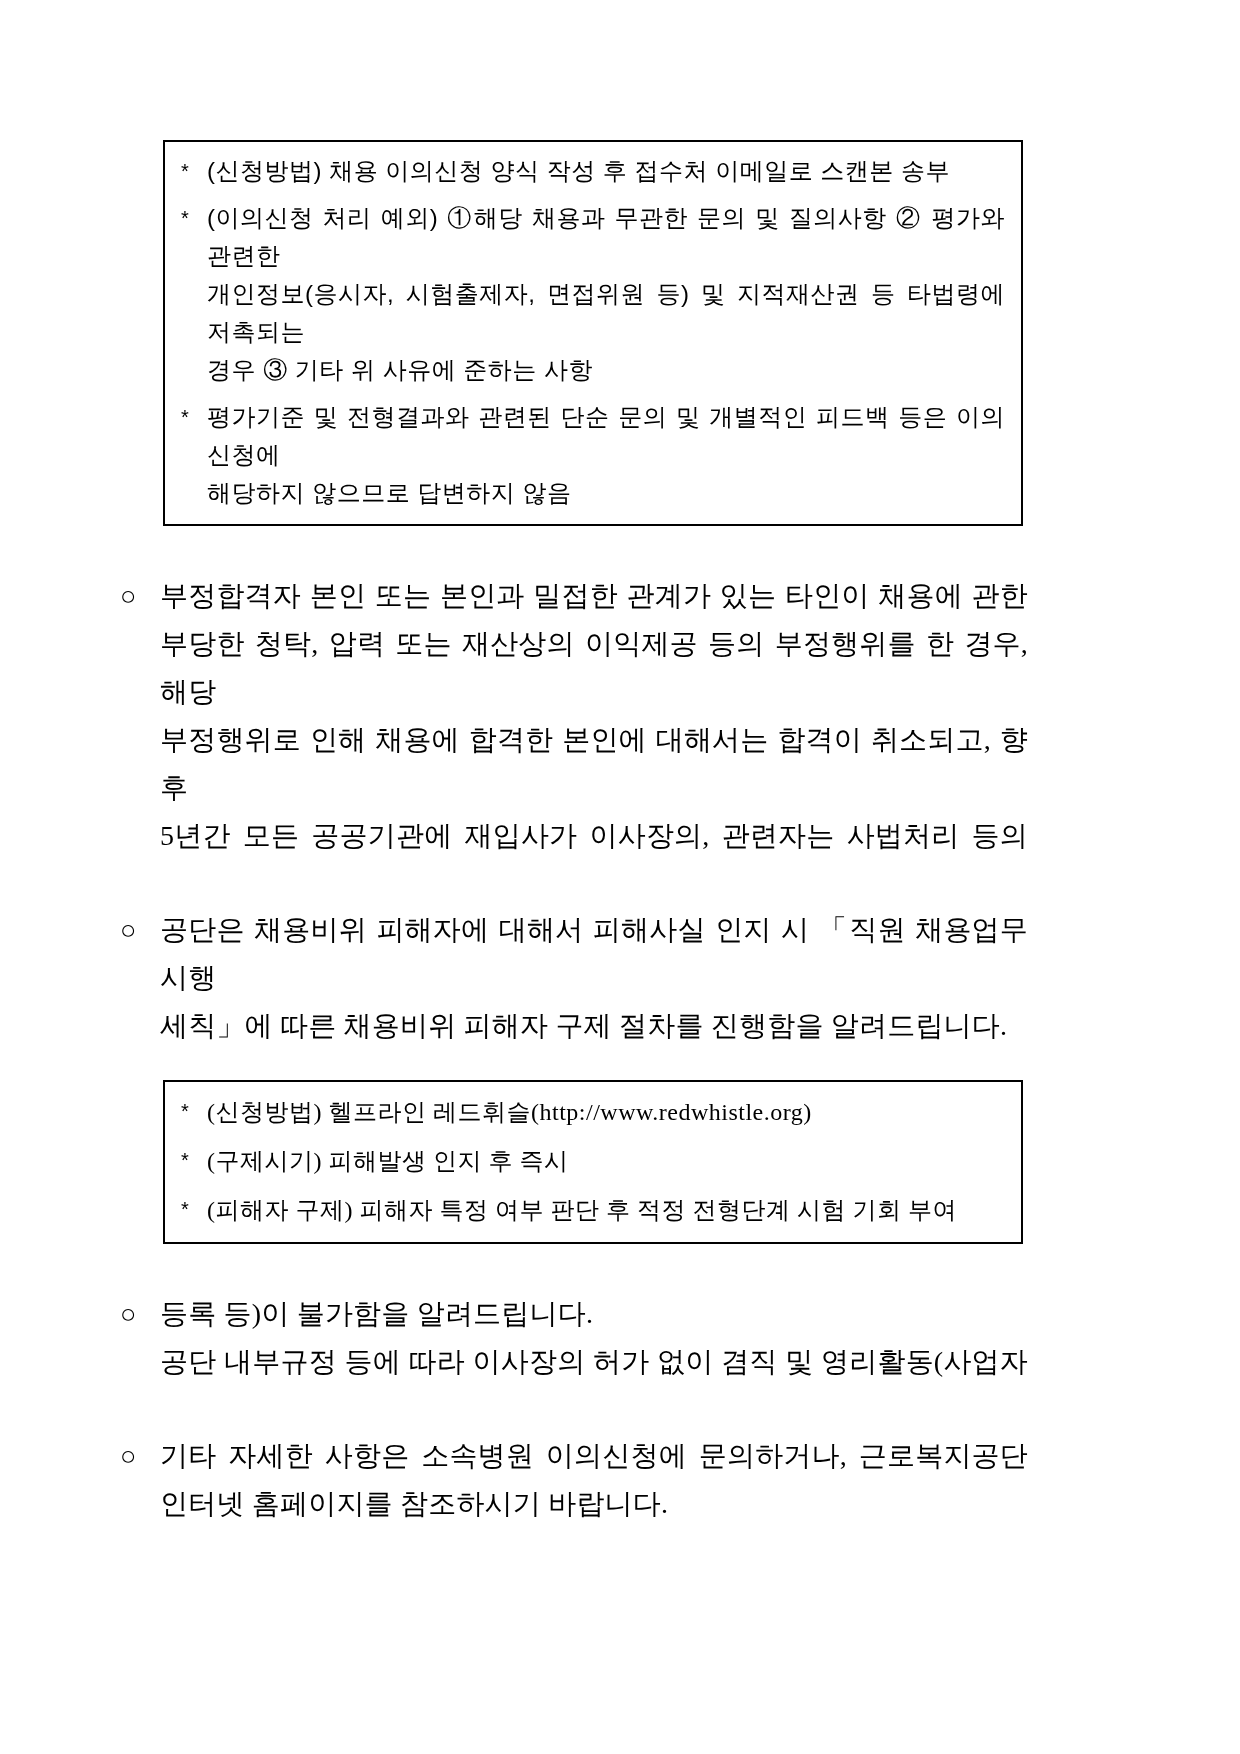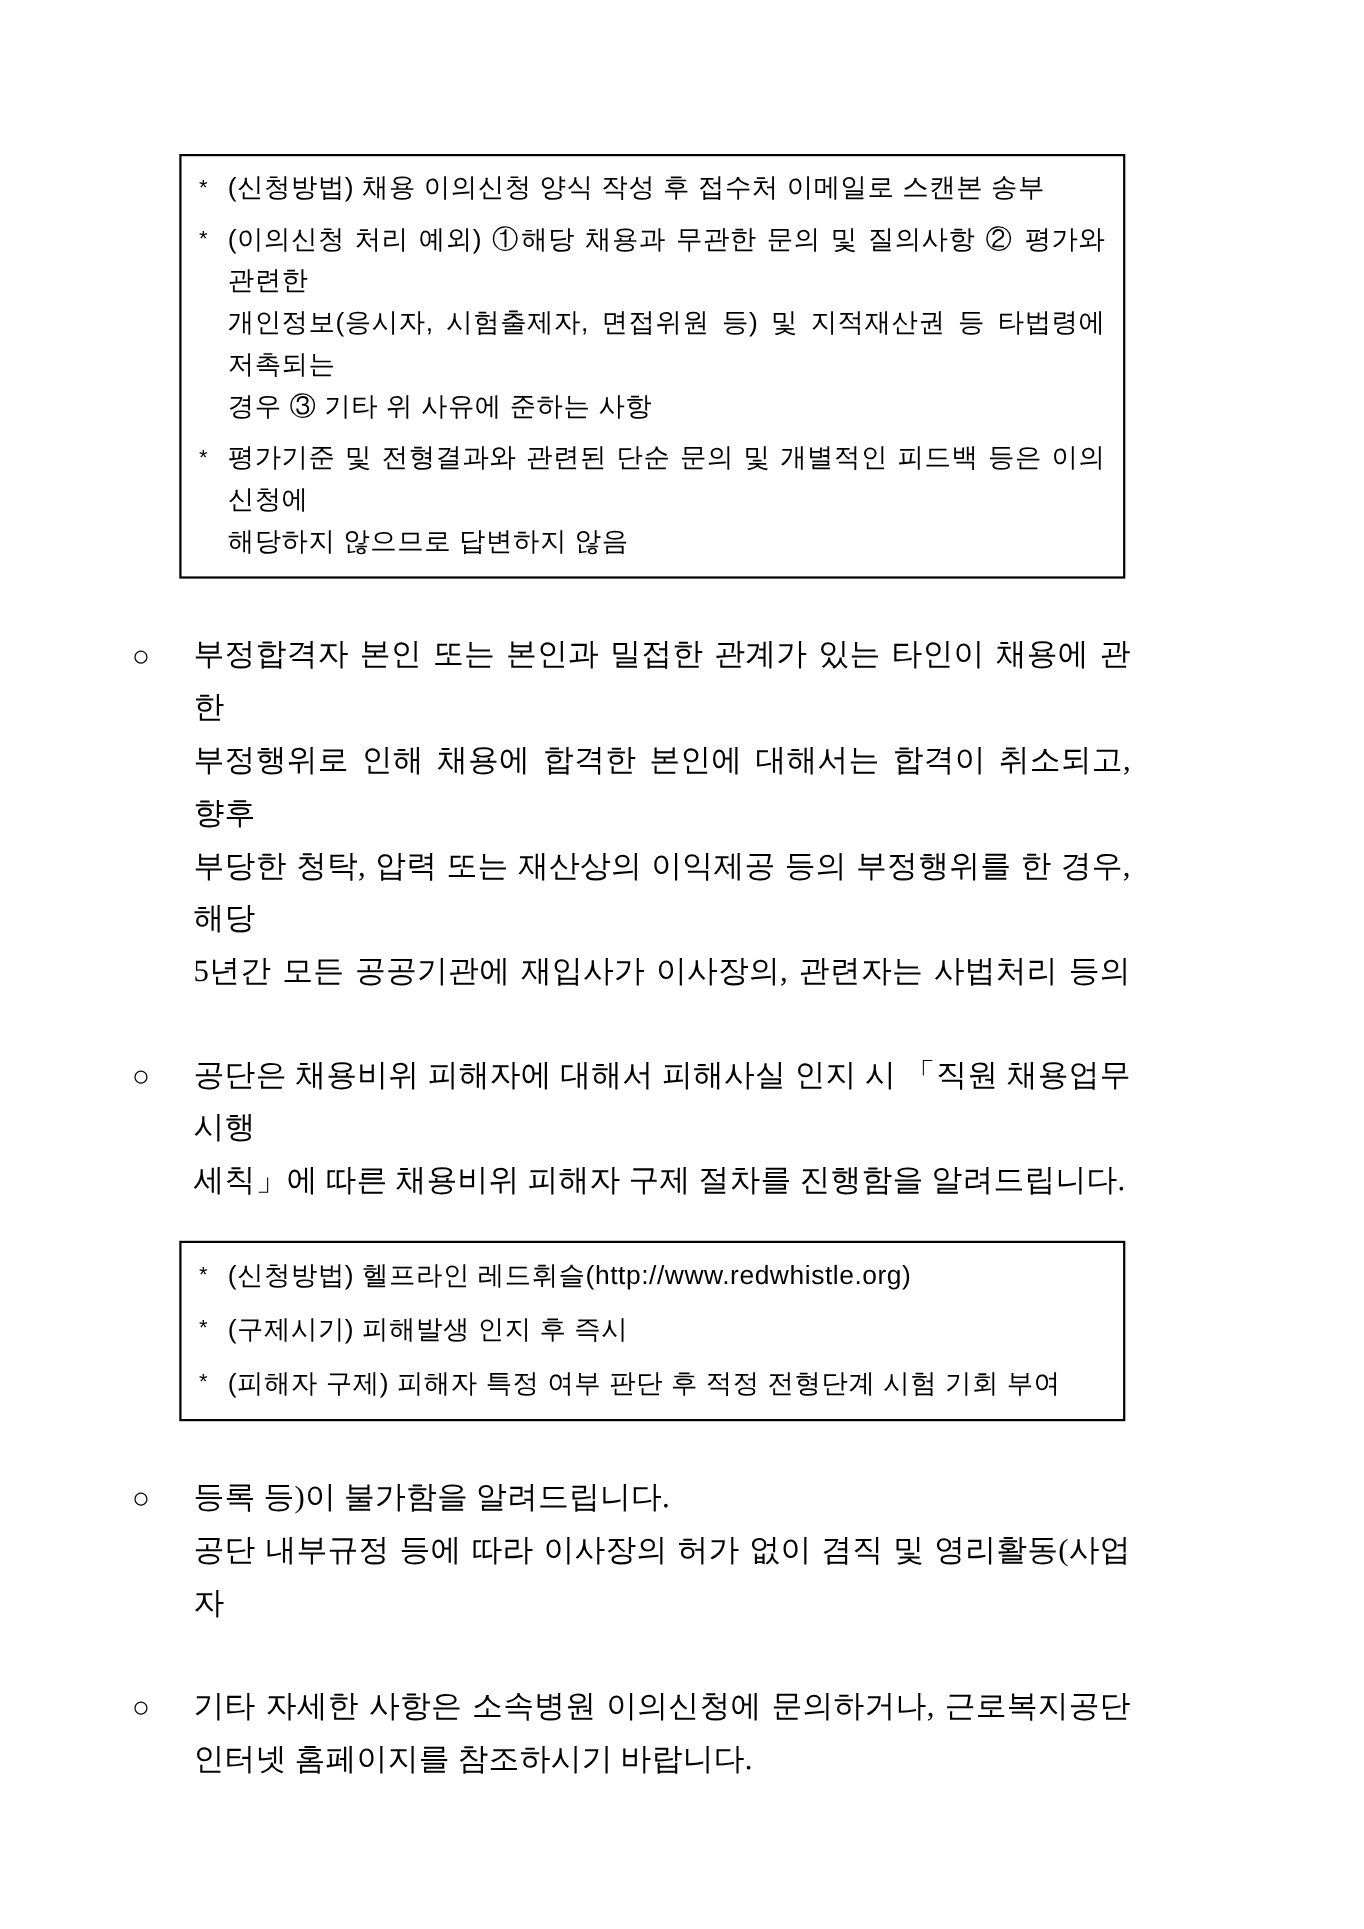--- a/index.html
+++ b/index.html
@@ -37,34 +37,34 @@
   .note-item { display: flex; margin-top: 9px; }
   .note-item:first-child { margin-top: 0; }
   .note-item .marker {
     flex: none;
     width: 26px;
     font-size: 20px;
     line-height: 38px;
   }
   .note-lines { flex: 1; min-width: 0; }
   .note-box .line { line-height: 38px; }
-  .note-box.remedy .line { line-height: 40px; }
+  .note-box.remedy .line { line-height: 40px; font-family: Liberation Serif, serif; }
   
   .bullet {
     display: flex;
     margin-top: 46px;
     font-size: 28px;
   }
   .bullet .marker {
     flex: none;
     width: 40px;
     font-size: 27px;
     line-height: 48px;
   }
-  .bullet-lines { flex: 1; min-width: 0; margin-left: 16px; }
+  .bullet-lines { flex: 1; min-width: 0; }
   .bullet .line { line-height: 48px; letter-spacing: 0.2px; }
   
   .stretch {
     text-align: justify;
     text-align-last: justify;
   }
 </style>
 </head>
 <body>
 
@@ -92,22 +92,22 @@
           <div class="line stretch">평가기준 및 전형결과와 관련된 단순 문의 및 개별적인 피드백 등은 이의신청에</div>
           <div class="line">해당하지 않으므로 답변하지 않음</div>
         </div>
       </div>
     </div>
 
     <div class="bullet">
       <span class="marker">○</span>
       <div class="bullet-lines">
         <div class="line stretch">부정합격자 본인 또는 본인과 밀접한 관계가 있는 타인이 채용에 관한</div>
+        <div class="line stretch">부당한 청탁, 압력 또는 재산상의 이익제공 등의 부정행위를 한 경우, 해당</div>
         <div class="line stretch">부정행위로 인해 채용에 합격한 본인에 대해서는 합격이 취소되고, 향후</div>
-        <div class="line stretch">부당한 청탁, 압력 또는 재산상의 이익제공 등의 부정행위를 한 경우, 해당</div>
         <div class="line stretch">5년간 모든 공공기관에 재입사가 이사장의, 관련자는 사법처리 등의</div>
       </div>
     </div>
 
     <div class="bullet">
       <span class="marker">○</span>
       <div class="bullet-lines">
         <div class="line stretch">공단은 채용비위 피해자에 대해서 피해사실 인지 시 「직원 채용업무 시행</div>
         <div class="line">세칙」에 따른 채용비위 피해자 구제 절차를 진행함을 알려드립니다.</div>
       </div>

